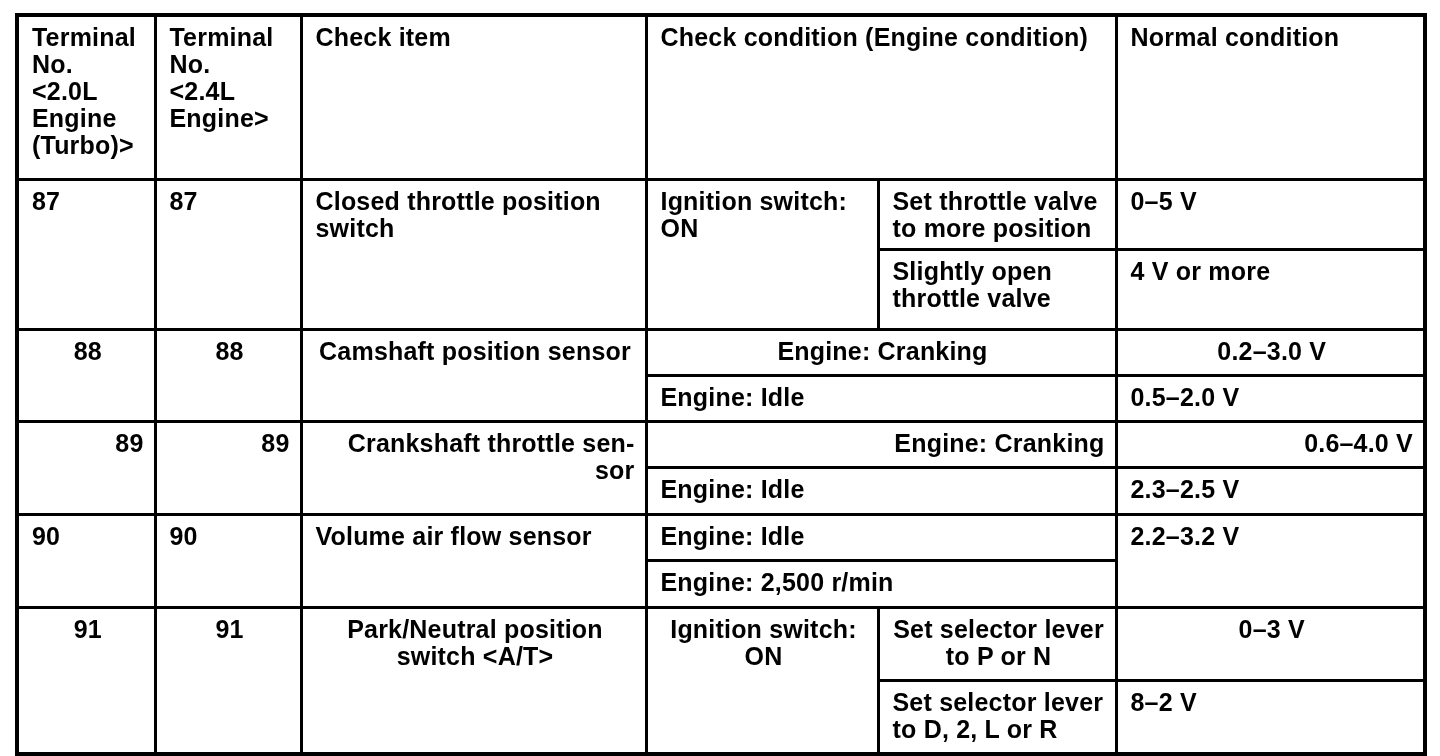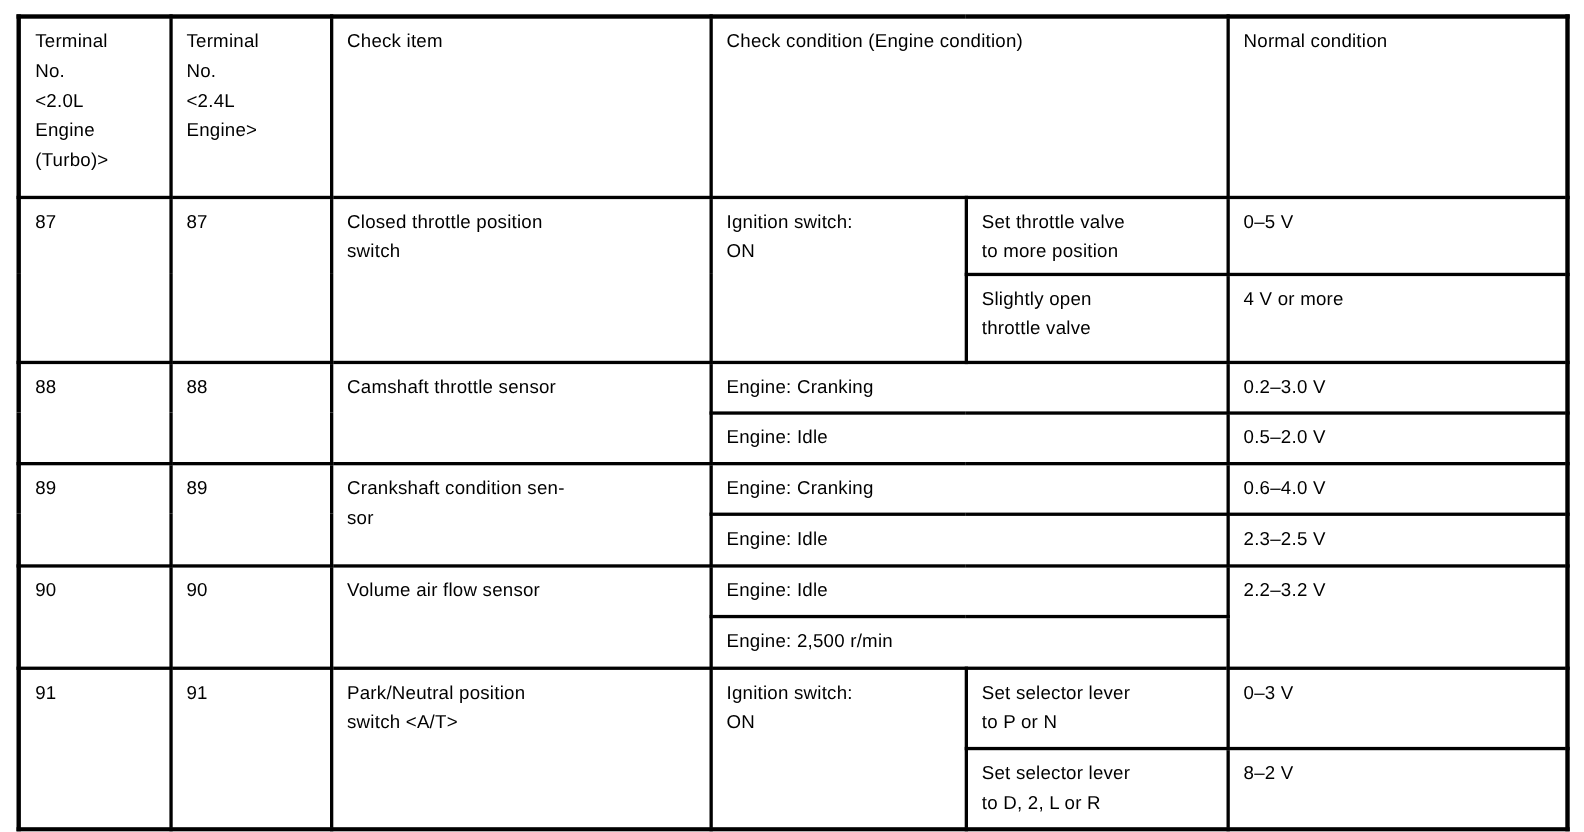--- a/index.html
+++ b/index.html
@@ -26,47 +26,47 @@
     width:1408px;
     table-layout:fixed;
     background:var(--paper);
   }
   table.spec th,
   table.spec td{
     border:3px solid var(--ink);
     vertical-align:top;
     text-align:left;
     padding:7px 10px 6px 13px;
-    font-size:17px;
+    font-size:25px;
     line-height:27px;
-    font-weight:normal;
+    font-weight:bold;
     white-space:pre-line;
     letter-spacing:0.2px;
   }
   table.spec{
     border:4px solid var(--ink);
   }
   
   col.c-t20{ width:138px; }
   col.c-t24{ width:146px; }
   col.c-item{ width:345px; }
   col.c-cond-a{ width:232px; }
   col.c-cond-b{ width:238px; }
   col.c-normal{ width:309px; }
 
   tr.h-head  > th{ height:164px; }
   tr.r87a > td{ height:68px; }
   tr.r87b > td{ height:80px; }
-  tr.r88a > td{ height:46px; }
+  tr.r88a > td{ height:46px;text-align:center; }
   tr.r88b > td{ height:46px; }
-  tr.r89a > td{ height:46px; }
+  tr.r89a > td{ height:46px;text-align:right; }
   tr.r89b > td{ height:47px; }
   tr.r90a > td{ height:46px; }
   tr.r90b > td{ height:47px; }
-  tr.r91a > td{ height:73px; }
+  tr.r91a > td{ height:73px;text-align:center; }
   tr.r91b > td{ height:74px; }
 </style>
 </head>
 <body>
 
 <div class="page">
   <table class="spec">
     <colgroup>
       <col class="c-t20">
       <col class="c-t24">
@@ -105,33 +105,33 @@
     </tr>
     <tr class="r87b">
       <td>Slightly open
 throttle valve</td>
       <td>4 V or more</td>
     </tr>
 
     <tr class="r88a">
       <td rowspan="2">88</td>
       <td rowspan="2">88</td>
-      <td rowspan="2">Camshaft throttle sensor</td>
+      <td rowspan="2">Camshaft position sensor</td>
       <td colspan="2">Engine: Cranking</td>
       <td>0.2–3.0 V</td>
     </tr>
     <tr class="r88b">
       <td colspan="2">Engine: Idle</td>
       <td>0.5–2.0 V</td>
     </tr>
 
     <tr class="r89a">
       <td rowspan="2">89</td>
       <td rowspan="2">89</td>
-      <td rowspan="2">Crankshaft condition sen-
+      <td rowspan="2">Crankshaft throttle sen-
 sor</td>
       <td colspan="2">Engine: Cranking</td>
       <td>0.6–4.0 V</td>
     </tr>
     <tr class="r89b">
       <td colspan="2">Engine: Idle</td>
       <td>2.3–2.5 V</td>
     </tr>
 
     <tr class="r90a">

